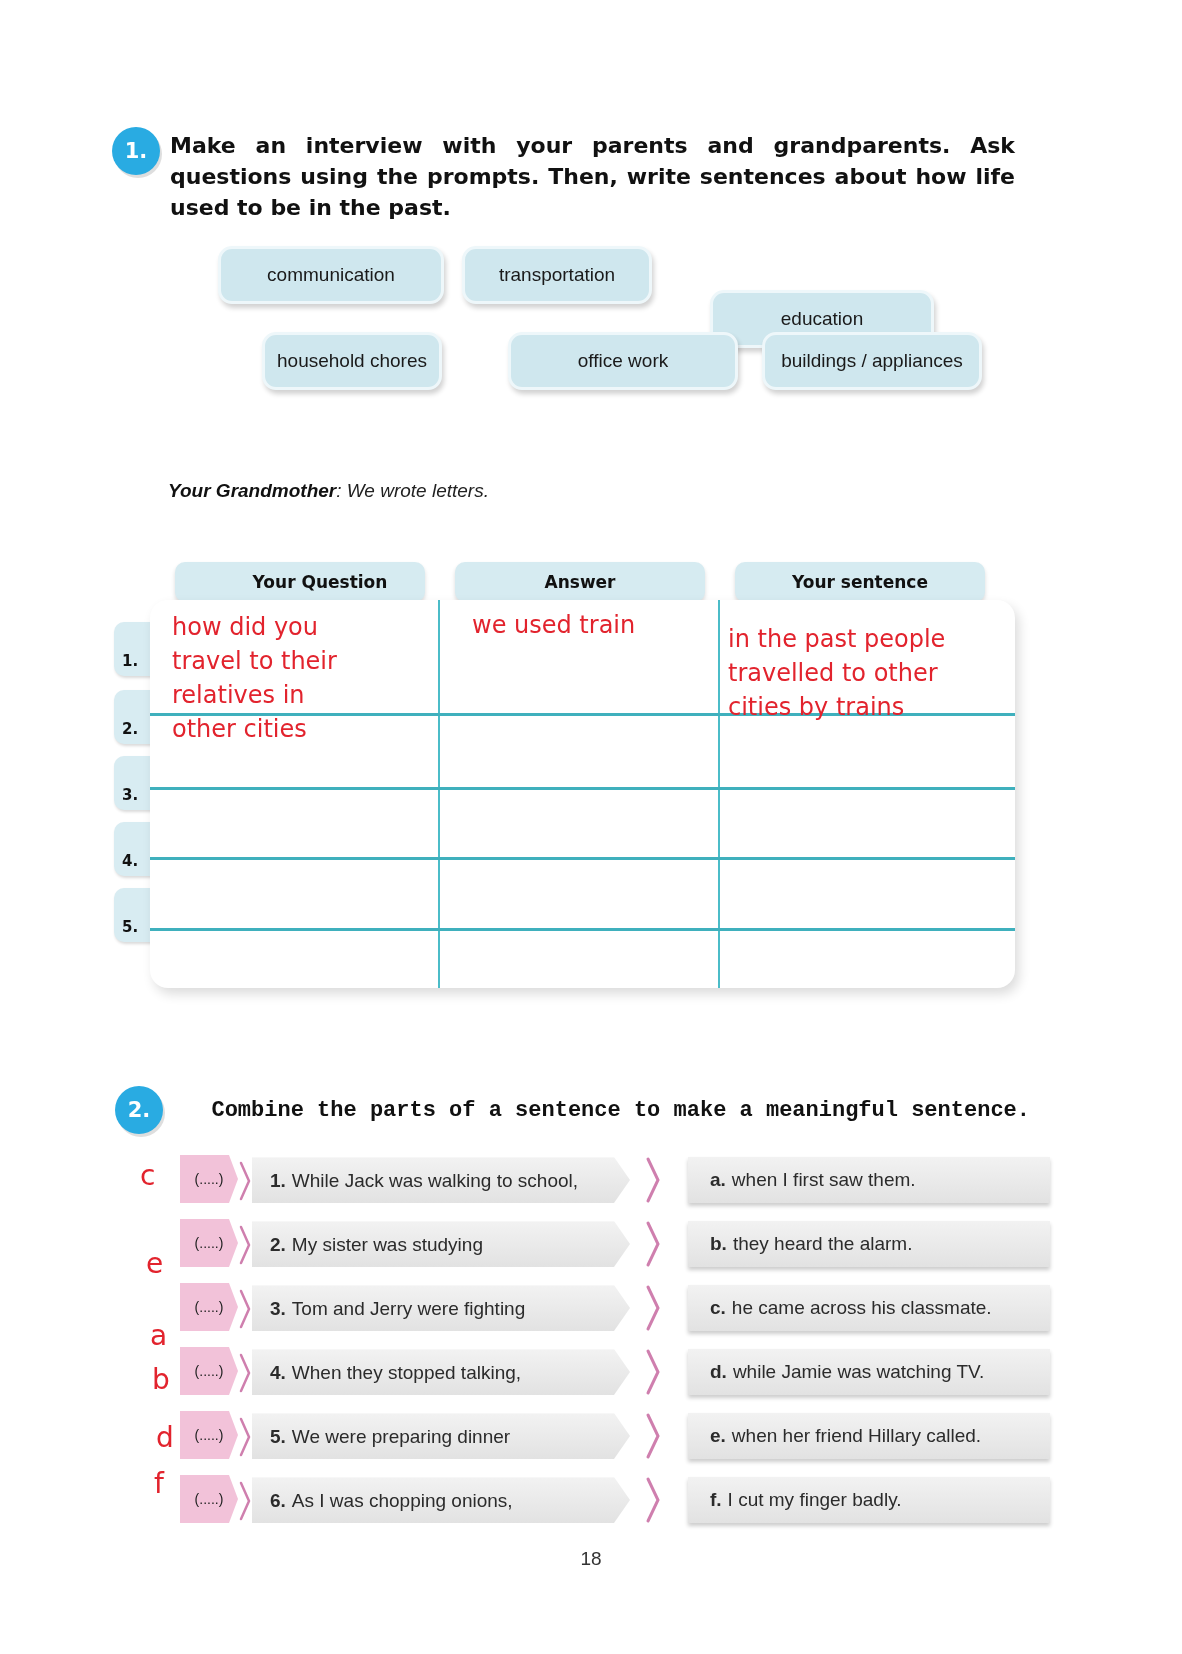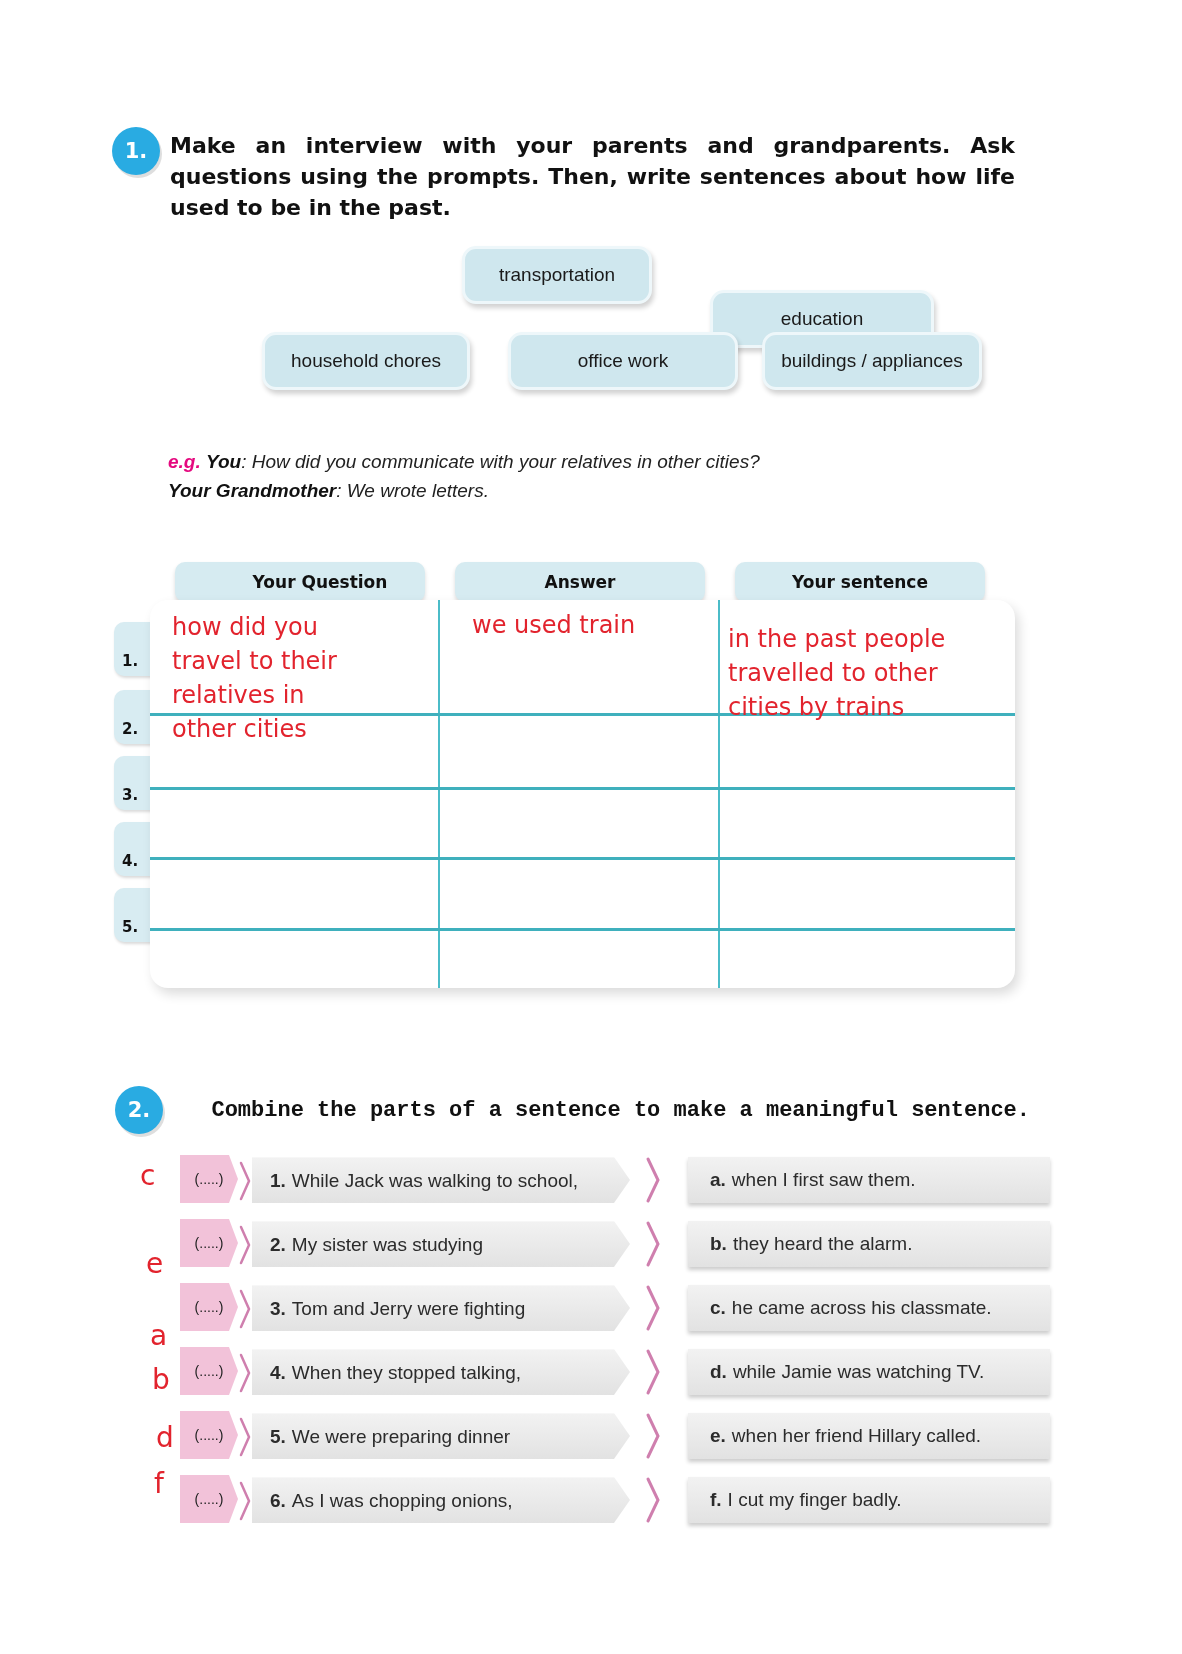--- a/index.html
+++ b/index.html
@@ -146,41 +146,40 @@
 </head>
 <body>
 
 <div class="page">
 
   <div class="abs badge" style="left:112px; top:127px;">
     <span>1.</span>
   </div>
   <div class="abs ex-title" style="left:170px; top:130px; width:845px;">Make an interview with your parents and grandparents. Ask questions using the prompts. Then, write sentences about how life used to be in the past.</div>
 
+  <div class="abs chip" style="left:218px; top:246px; width:226px;">
+    <span>communication</span>
+  </div>
   <div class="abs chip" style="left:462px; top:246px; width:190px;">
     <span>transportation</span>
   </div>
   <div class="abs chip" style="left:710px; top:246px; width:224px;margin-top:44px;">
     <span>education</span>
   </div>
 
-  <div class="abs chip" style="left:262px; top:332px; width:208px;">
+  <div class="abs chip" style="left:262px; top:332px; width:180px;">
     <span>household chores</span>
   </div>
   <div class="abs chip" style="left:508px; top:332px; width:230px;">
     <span>office work</span>
   </div>
   <div class="abs chip" style="left:762px; top:332px; width:220px;">
     <span>buildings / appliances</span>
   </div>
 
-  <div class="abs eg-line" style="left:168px; top:448px; width:880px;">
-    <span class="eg-mark">e.g.</span>
-    <span class="eg-label">You</span><span>: How did you communicate with your relatives in other cities?</span>
-  </div>
   <div class="abs eg-line" style="left:168px; top:477px; width:880px;">
     <span class="eg-label">Your Grandmother</span><span>: We wrote letters.</span>
   </div>
 
   <div class="abs thead" style="left:175px; top:562px;padding-left:40px;">
     <span>Your Question</span>
   </div>
   <div class="abs thead" style="left:455px; top:562px;">
     <span>Answer</span>
   </div>
@@ -345,13 +344,14 @@
         <polyline points="4,8 14,29 4,50" fill="none" stroke="#cf7fae" stroke-width="3" stroke-linecap="round"></polyline>
         </svg>
       <div class="bar bar-right">
         <b>f.</b>
         <span>I cut my finger badly.</span>
       </div>
     </div>
 
   </div>
 
+  <div class="page-num">18</div>
 </div>
 
 </body></html>

